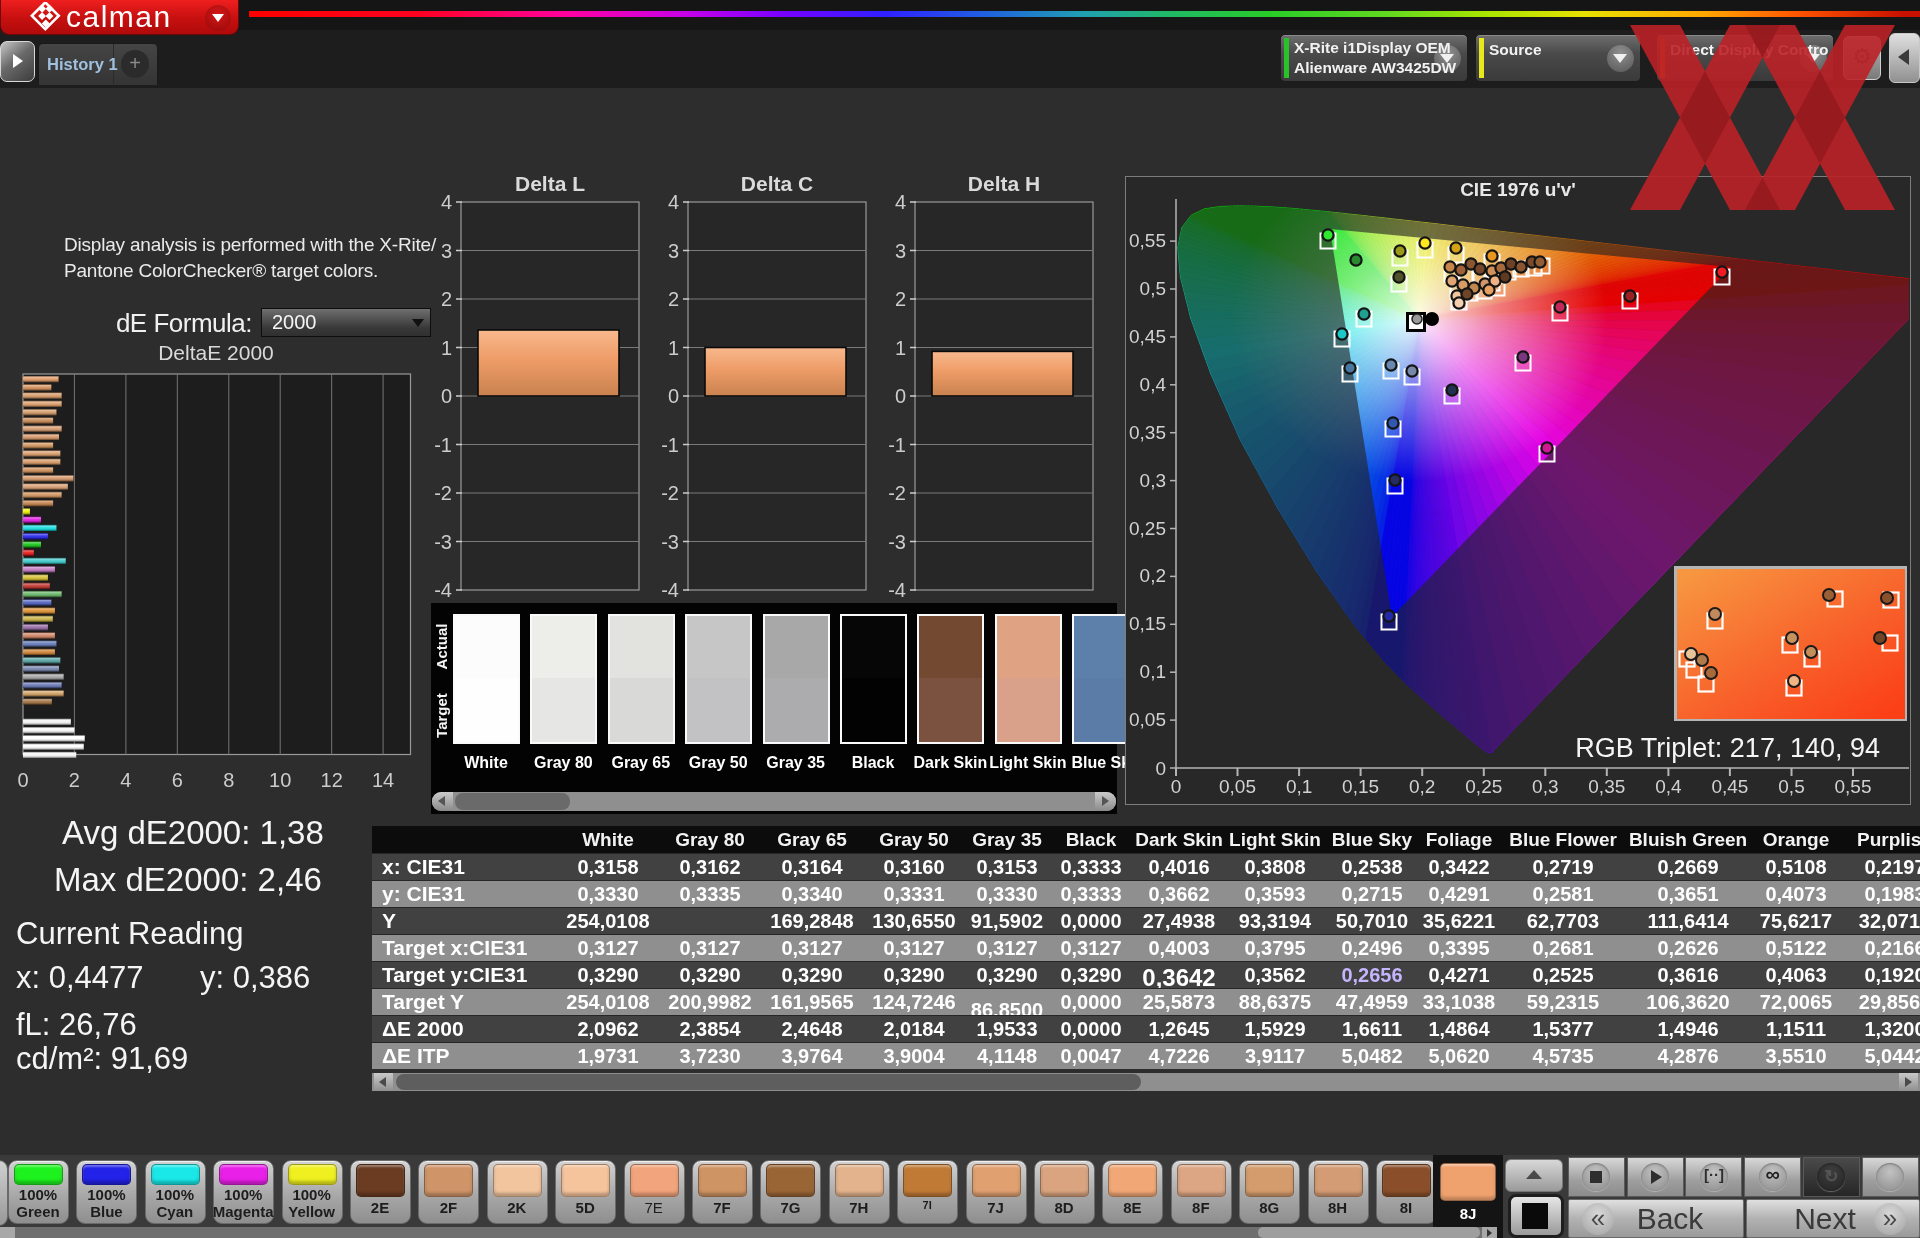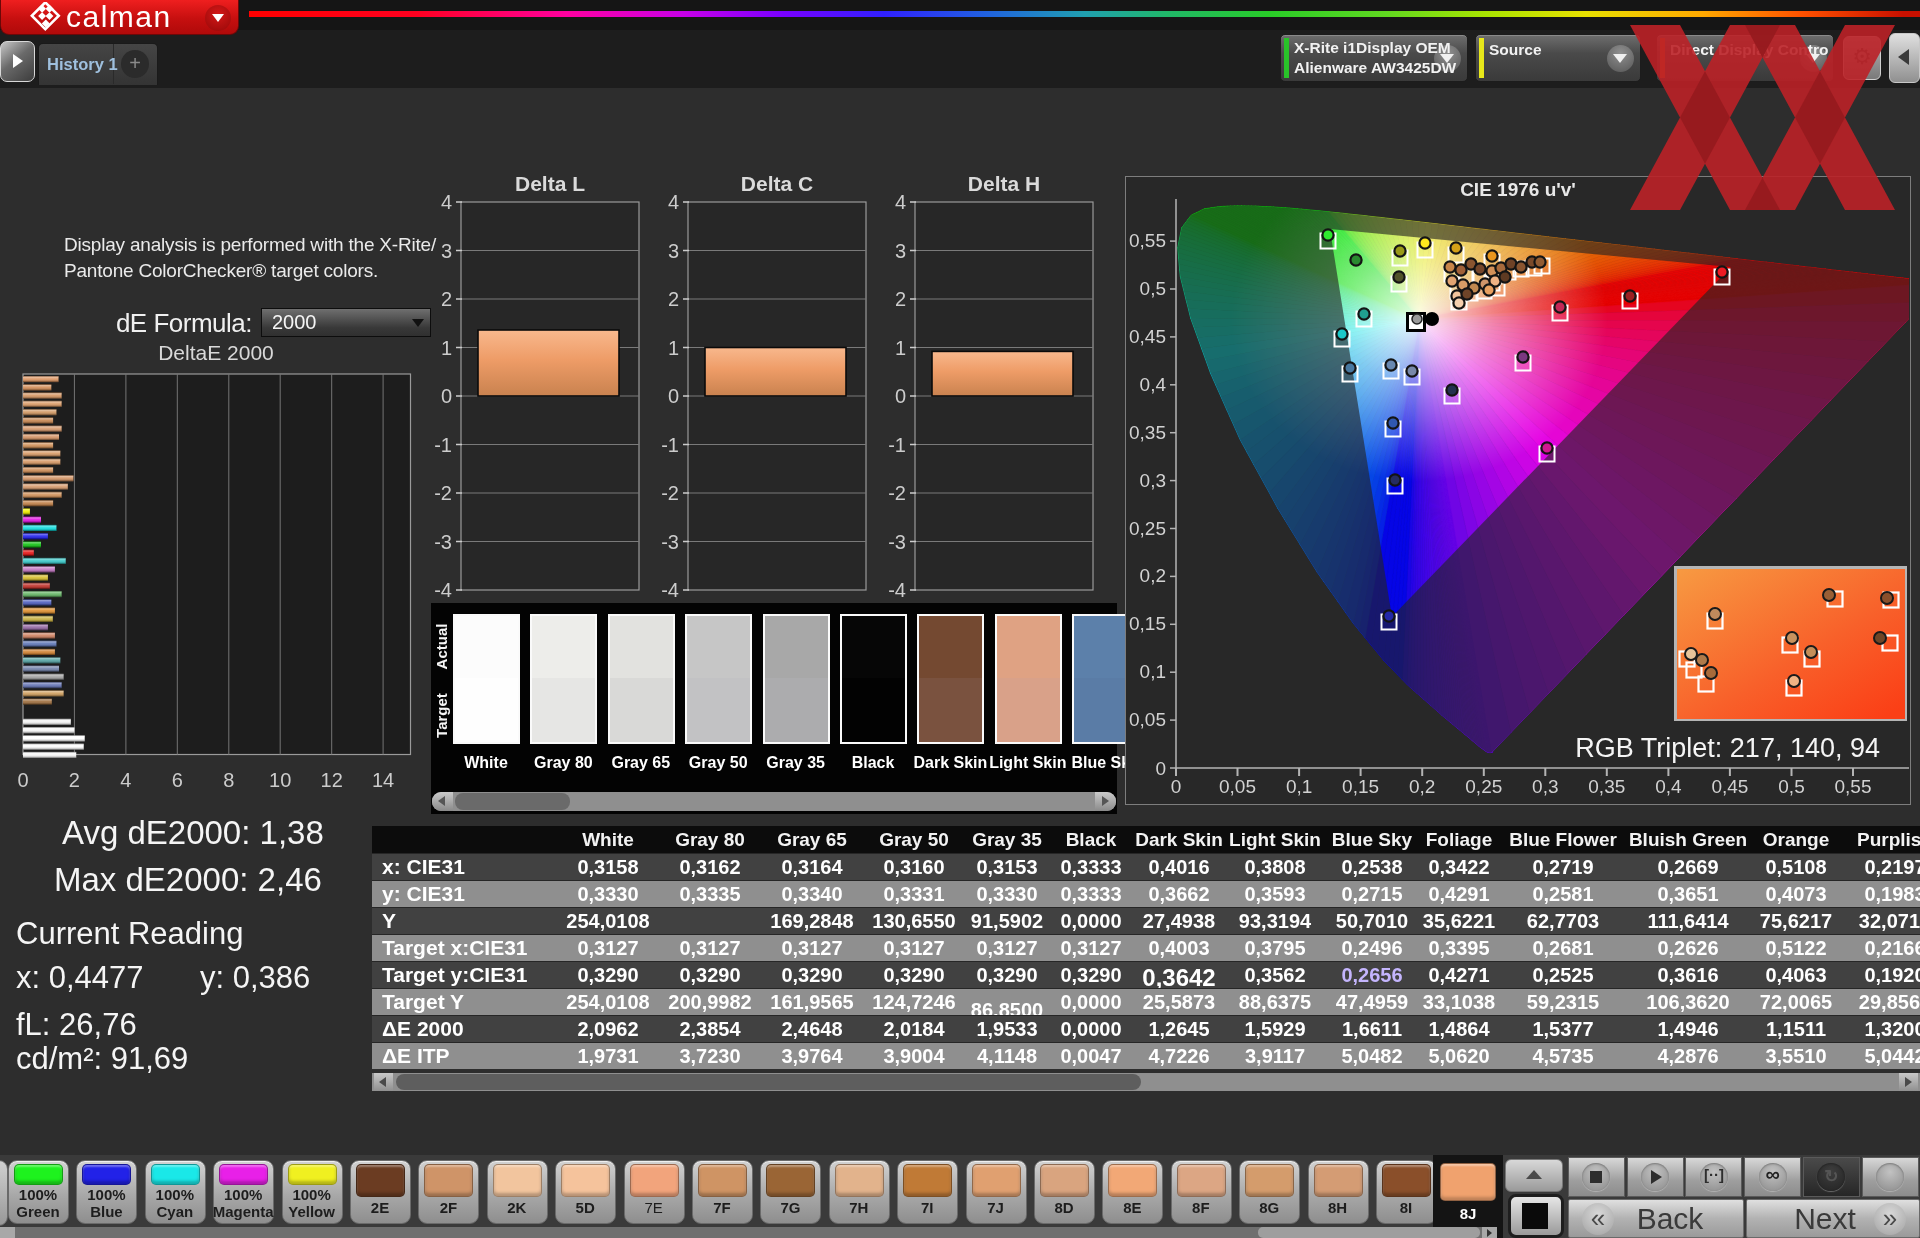--- a/index.html
+++ b/index.html
@@ -1013,21 +1013,21 @@
 <div class="abs" style="left:698px;top:1164px;width:49px;height:33px;border-radius:5px;box-sizing:border-box;background:#cf9464;border:1px solid rgba(0,0,0,0.35);box-shadow:inset 0 -3px 3px rgba(0,0,0,0.25),inset 0 2px 2px rgba(255,255,255,0.35);"></div>
 <div class="txt" style="left:721.9999999999999px;top:1199px;transform:translateX(-50%);font-size:15px;color:#1d1d1d;font-weight:700;">7F</div>
 <div class="abs" style="left:760px;top:1160px;width:61px;height:64px;border-radius:9px;box-sizing:border-box;background:linear-gradient(#d2d2d2,#a8a8a8 55%,#8e8e8e);border:1px solid #6a6a6a;box-shadow:inset 0 1px 0 #efefef;"></div>
 <div class="abs" style="left:766px;top:1164px;width:49px;height:33px;border-radius:5px;box-sizing:border-box;background:#9a6535;border:1px solid rgba(0,0,0,0.35);box-shadow:inset 0 -3px 3px rgba(0,0,0,0.25),inset 0 2px 2px rgba(255,255,255,0.35);"></div>
 <div class="txt" style="left:790.3999999999999px;top:1199px;transform:translateX(-50%);font-size:15px;color:#1d1d1d;font-weight:700;">7G</div>
 <div class="abs" style="left:829px;top:1160px;width:61px;height:64px;border-radius:9px;box-sizing:border-box;background:linear-gradient(#d2d2d2,#a8a8a8 55%,#8e8e8e);border:1px solid #6a6a6a;box-shadow:inset 0 1px 0 #efefef;"></div>
 <div class="abs" style="left:835px;top:1164px;width:49px;height:33px;border-radius:5px;box-sizing:border-box;background:#e2b38c;border:1px solid rgba(0,0,0,0.35);box-shadow:inset 0 -3px 3px rgba(0,0,0,0.25),inset 0 2px 2px rgba(255,255,255,0.35);"></div>
 <div class="txt" style="left:858.7999999999998px;top:1199px;transform:translateX(-50%);font-size:15px;color:#1d1d1d;font-weight:700;">7H</div>
 <div class="abs" style="left:897px;top:1160px;width:61px;height:64px;border-radius:9px;box-sizing:border-box;background:linear-gradient(#d2d2d2,#a8a8a8 55%,#8e8e8e);border:1px solid #6a6a6a;box-shadow:inset 0 1px 0 #efefef;"></div>
 <div class="abs" style="left:903px;top:1164px;width:49px;height:33px;border-radius:5px;box-sizing:border-box;background:#c07a36;border:1px solid rgba(0,0,0,0.35);box-shadow:inset 0 -3px 3px rgba(0,0,0,0.25),inset 0 2px 2px rgba(255,255,255,0.35);"></div>
-<div class="txt" style="left:927.1999999999998px;top:1199px;transform:translateX(-50%);font-size:15px;color:#1d1d1d;font-weight:700;">7I</div>
+<div class="txt" style="left:927.1999999999998px;top:1199px;transform:translateX(-50%);font-size:11px;color:#1d1d1d;font-weight:700;">7I</div>
 <div class="abs" style="left:966px;top:1160px;width:61px;height:64px;border-radius:9px;box-sizing:border-box;background:linear-gradient(#d2d2d2,#a8a8a8 55%,#8e8e8e);border:1px solid #6a6a6a;box-shadow:inset 0 1px 0 #efefef;"></div>
 <div class="abs" style="left:972px;top:1164px;width:49px;height:33px;border-radius:5px;box-sizing:border-box;background:#e0a070;border:1px solid rgba(0,0,0,0.35);box-shadow:inset 0 -3px 3px rgba(0,0,0,0.25),inset 0 2px 2px rgba(255,255,255,0.35);"></div>
 <div class="txt" style="left:995.5999999999998px;top:1199px;transform:translateX(-50%);font-size:15px;color:#1d1d1d;font-weight:700;">7J</div>
 <div class="abs" style="left:1034px;top:1160px;width:61px;height:64px;border-radius:9px;box-sizing:border-box;background:linear-gradient(#d2d2d2,#a8a8a8 55%,#8e8e8e);border:1px solid #6a6a6a;box-shadow:inset 0 1px 0 #efefef;"></div>
 <div class="abs" style="left:1040px;top:1164px;width:49px;height:33px;border-radius:5px;box-sizing:border-box;background:#d9a47f;border:1px solid rgba(0,0,0,0.35);box-shadow:inset 0 -3px 3px rgba(0,0,0,0.25),inset 0 2px 2px rgba(255,255,255,0.35);"></div>
 <div class="txt" style="left:1063.9999999999998px;top:1199px;transform:translateX(-50%);font-size:15px;color:#1d1d1d;font-weight:700;">8D</div>
 <div class="abs" style="left:1102px;top:1160px;width:61px;height:64px;border-radius:9px;box-sizing:border-box;background:linear-gradient(#d2d2d2,#a8a8a8 55%,#8e8e8e);border:1px solid #6a6a6a;box-shadow:inset 0 1px 0 #efefef;"></div>
 <div class="abs" style="left:1108px;top:1164px;width:49px;height:33px;border-radius:5px;box-sizing:border-box;background:#f2a876;border:1px solid rgba(0,0,0,0.35);box-shadow:inset 0 -3px 3px rgba(0,0,0,0.25),inset 0 2px 2px rgba(255,255,255,0.35);"></div>
 <div class="txt" style="left:1132.3999999999999px;top:1199px;transform:translateX(-50%);font-size:15px;color:#1d1d1d;font-weight:700;">8E</div>
 <div class="abs" style="left:1171px;top:1160px;width:61px;height:64px;border-radius:9px;box-sizing:border-box;background:linear-gradient(#d2d2d2,#a8a8a8 55%,#8e8e8e);border:1px solid #6a6a6a;box-shadow:inset 0 1px 0 #efefef;"></div>

